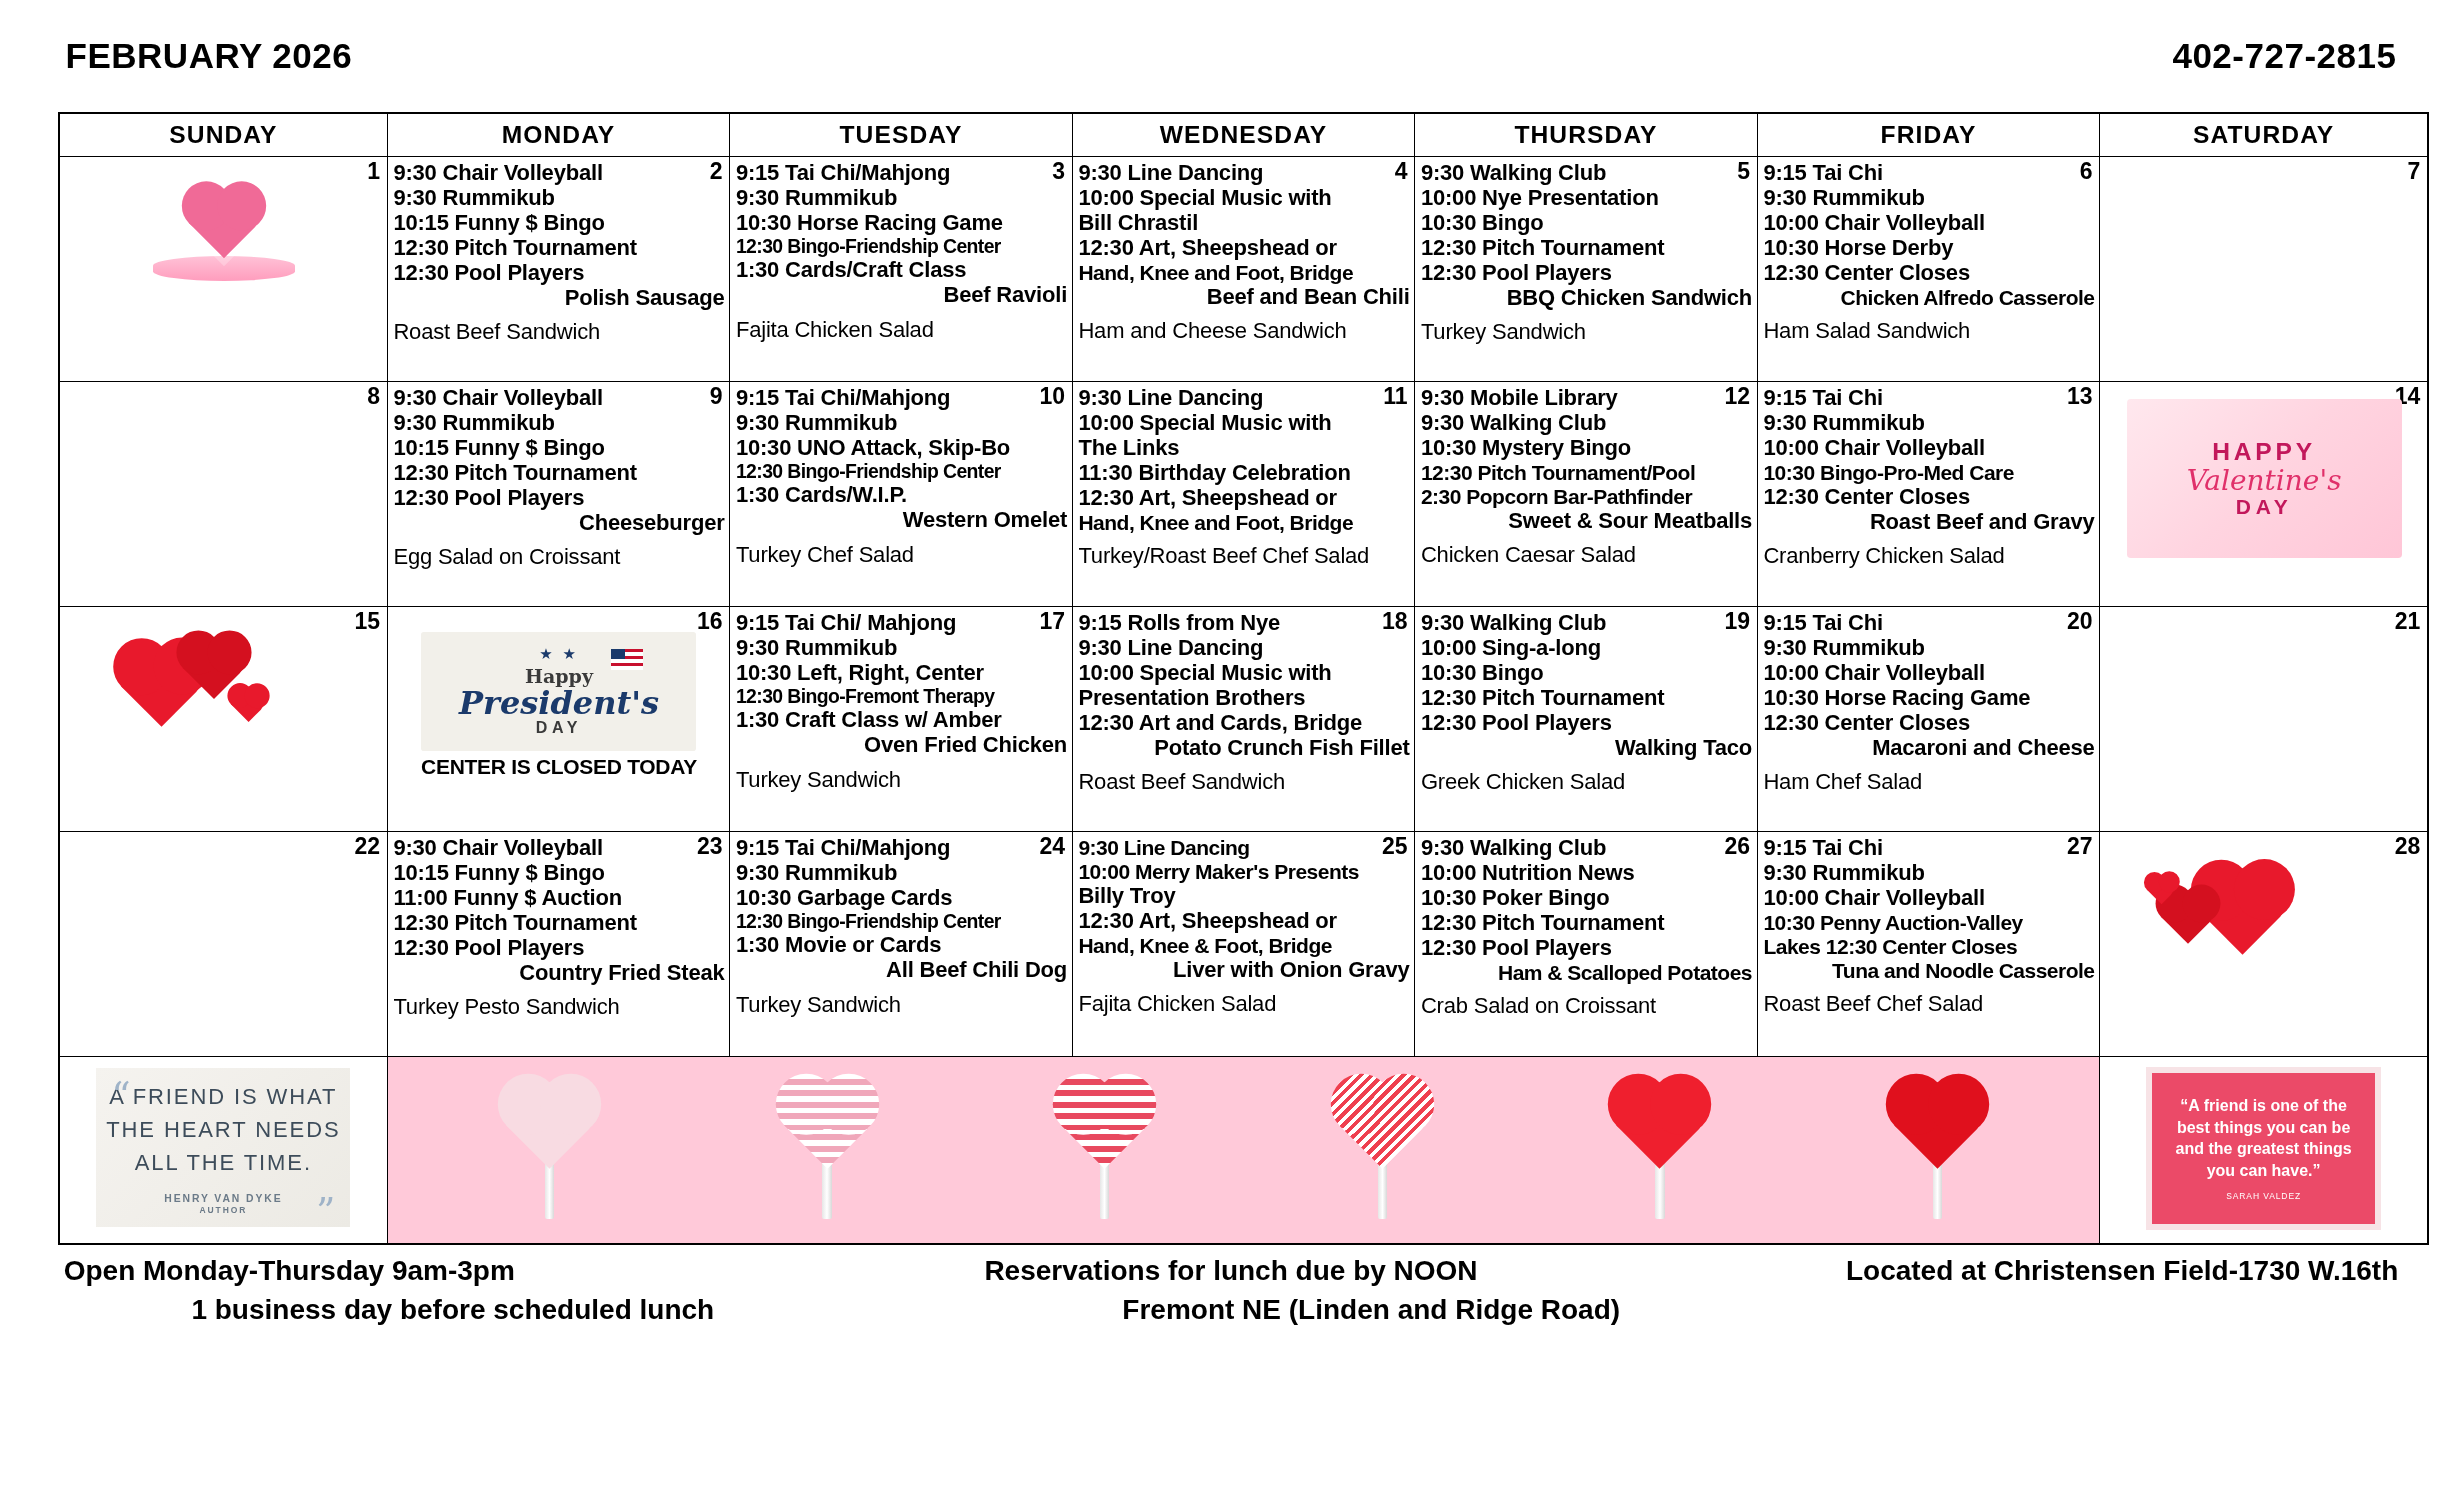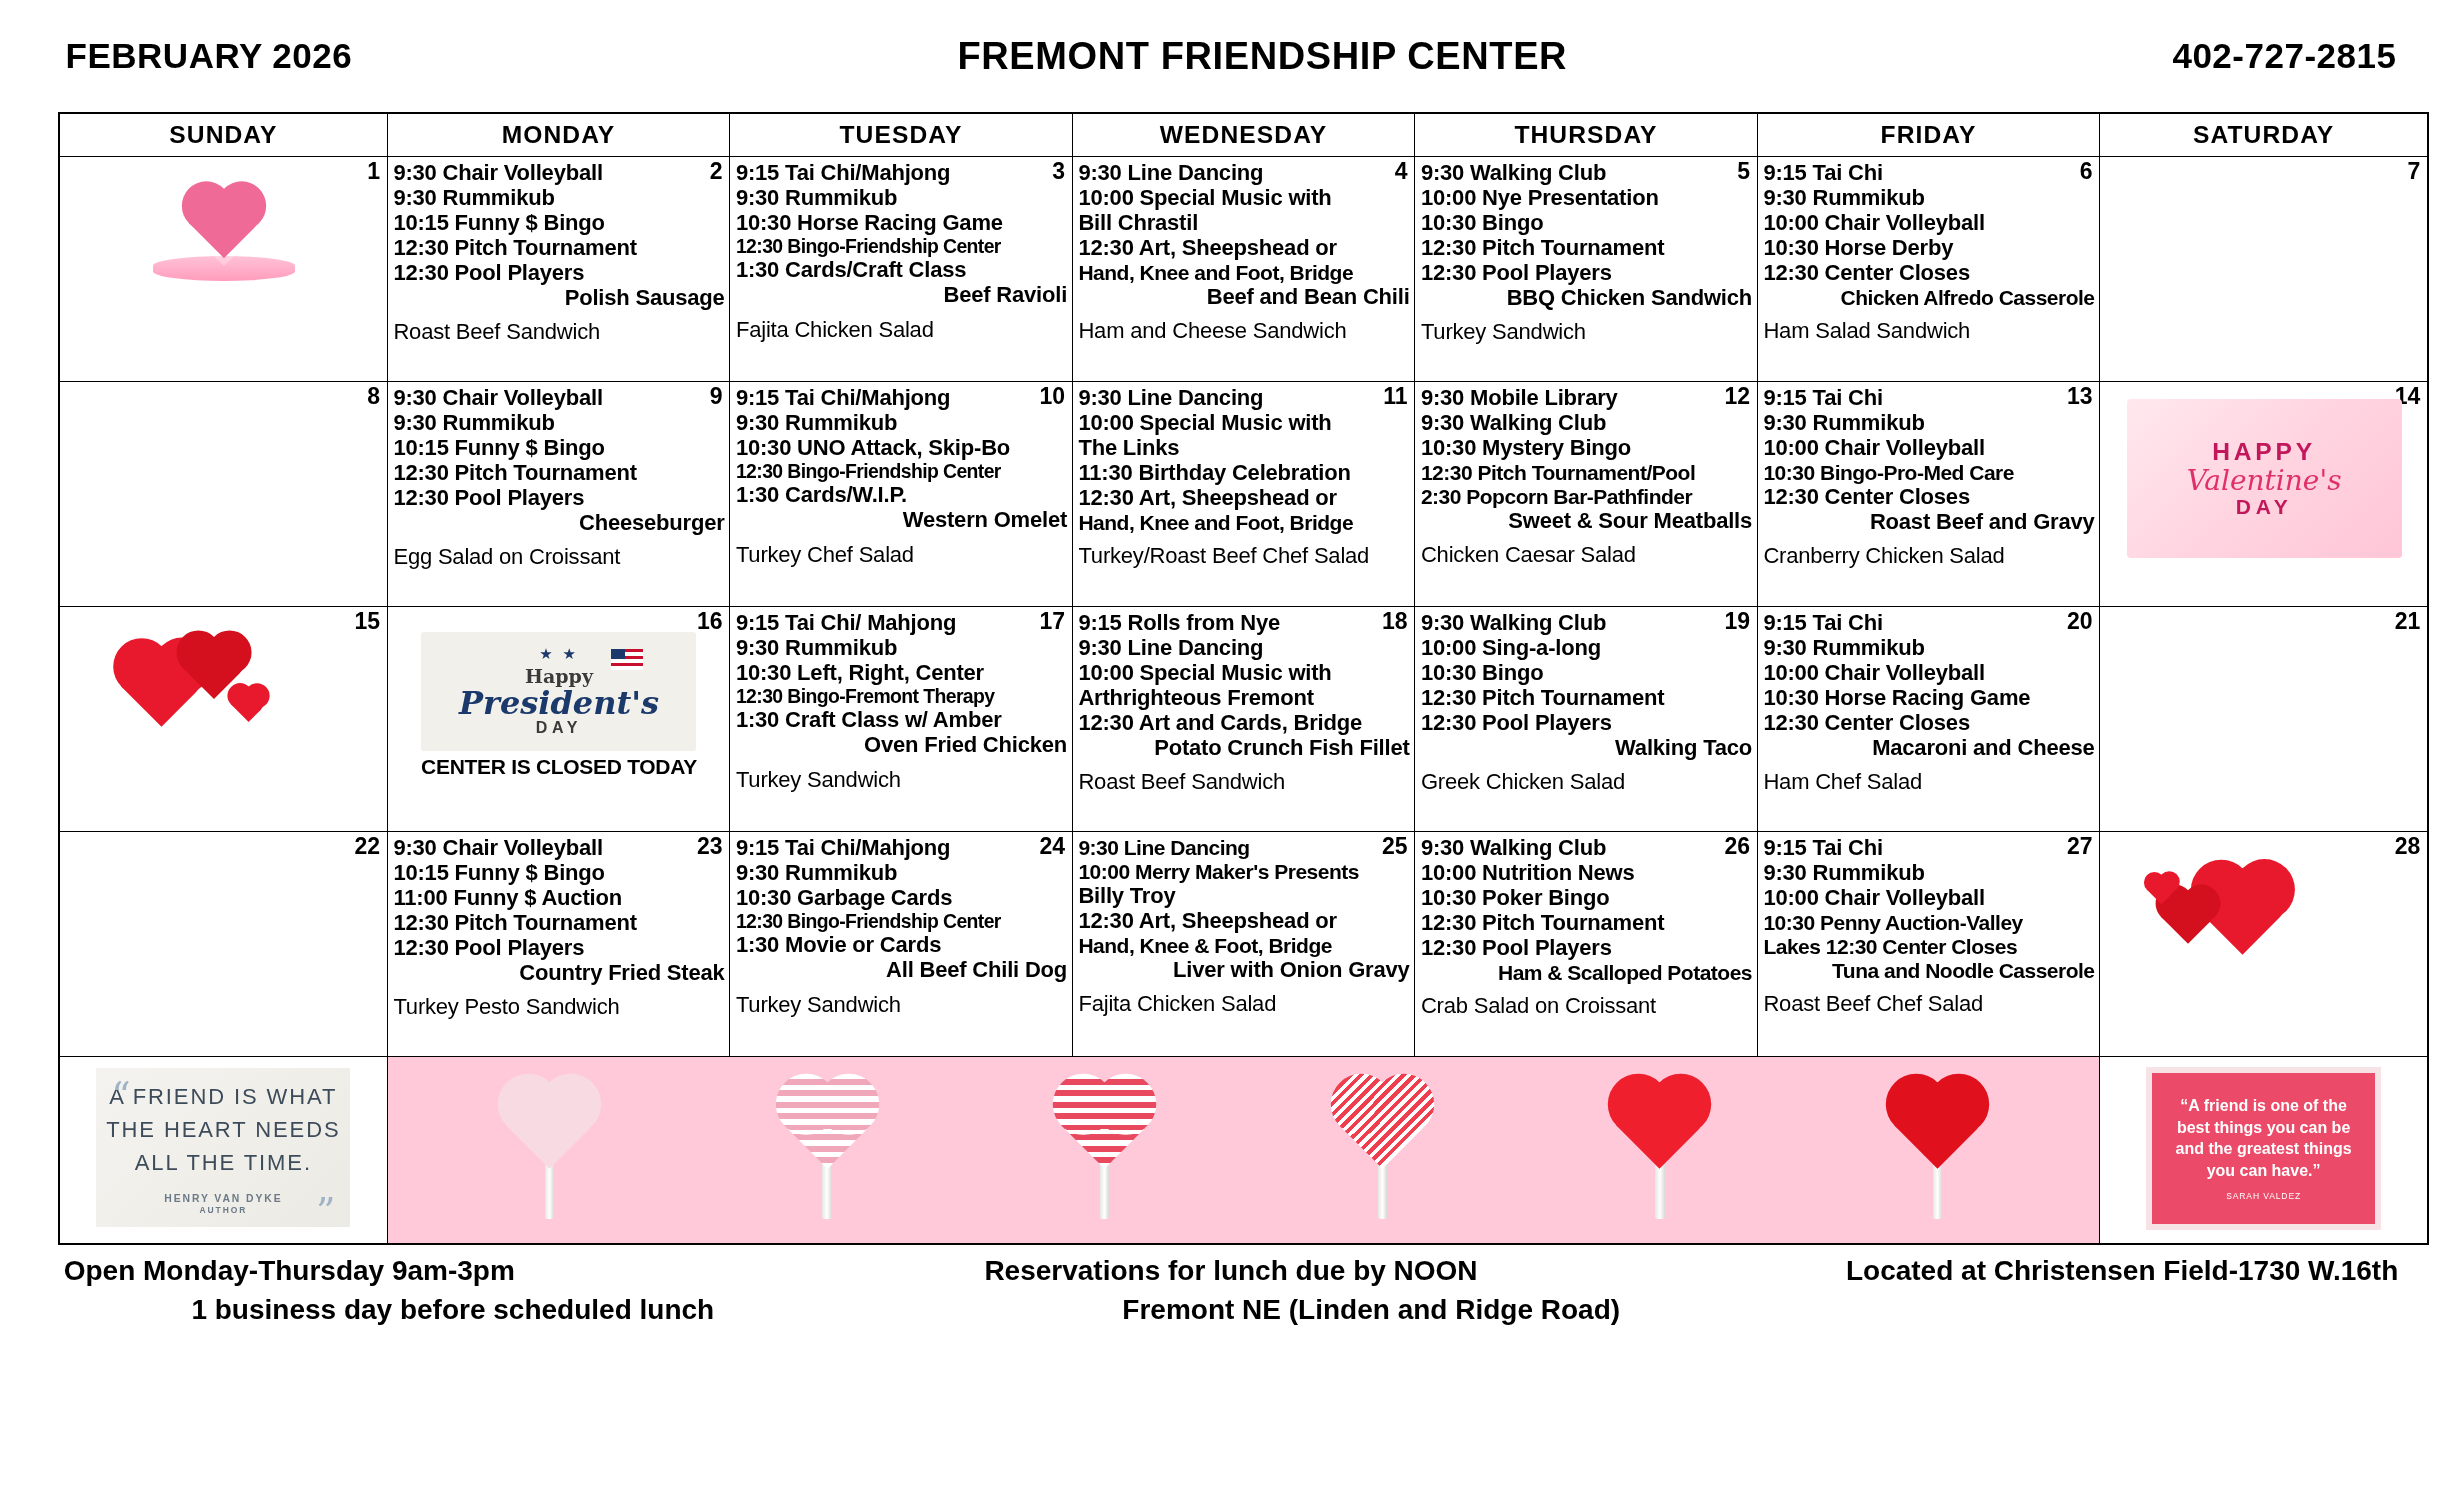--- a/index.html
+++ b/index.html
@@ -312,21 +312,20 @@
   .footer .f-mid { text-align: center; }
   .footer .f-right { text-align: right; }
 </style>
 </head>
 <body>
 
 <div class="page">
 
   <div class="header">
     <div class="h-left">FEBRUARY 2026</div>
-    <div class="h-center">FREMONT FRIENDSHIP CENTER</div>
     <div class="h-right">402-727-2815</div>
   </div>
 
   <table class="cal">
     <colgroup>
       <col class="c-sun">
         <col class="c-day">
         <col class="c-day">
         <col class="c-day">
         <col class="c-day">
@@ -536,21 +535,21 @@
           <div class="evt entree">Oven Fried Chicken</div>
           <div class="lunch">Turkey Sandwich</div>
         </div>
           </td>
         <td>
             <div class="cell">
           <span class="daynum">18</span>
           <div class="evt">9:15 Rolls from Nye</div>
           <div class="evt">9:30 Line Dancing</div>
           <div class="evt">10:00 Special Music with</div>
-          <div class="evt">Arthrighteous Fremont</div>
+          <div class="evt">Presentation Brothers</div>
           <div class="evt">12:30 Art and Cards, Bridge</div>
           <div class="evt entree">Potato Crunch Fish Fillet</div>
           <div class="lunch">Roast Beef Sandwich</div>
         </div>
           </td>
         <td>
             <div class="cell">
           <span class="daynum">19</span>
           <div class="evt">9:30 Walking Club</div>
           <div class="evt">10:00 Sing-a-long</div>

